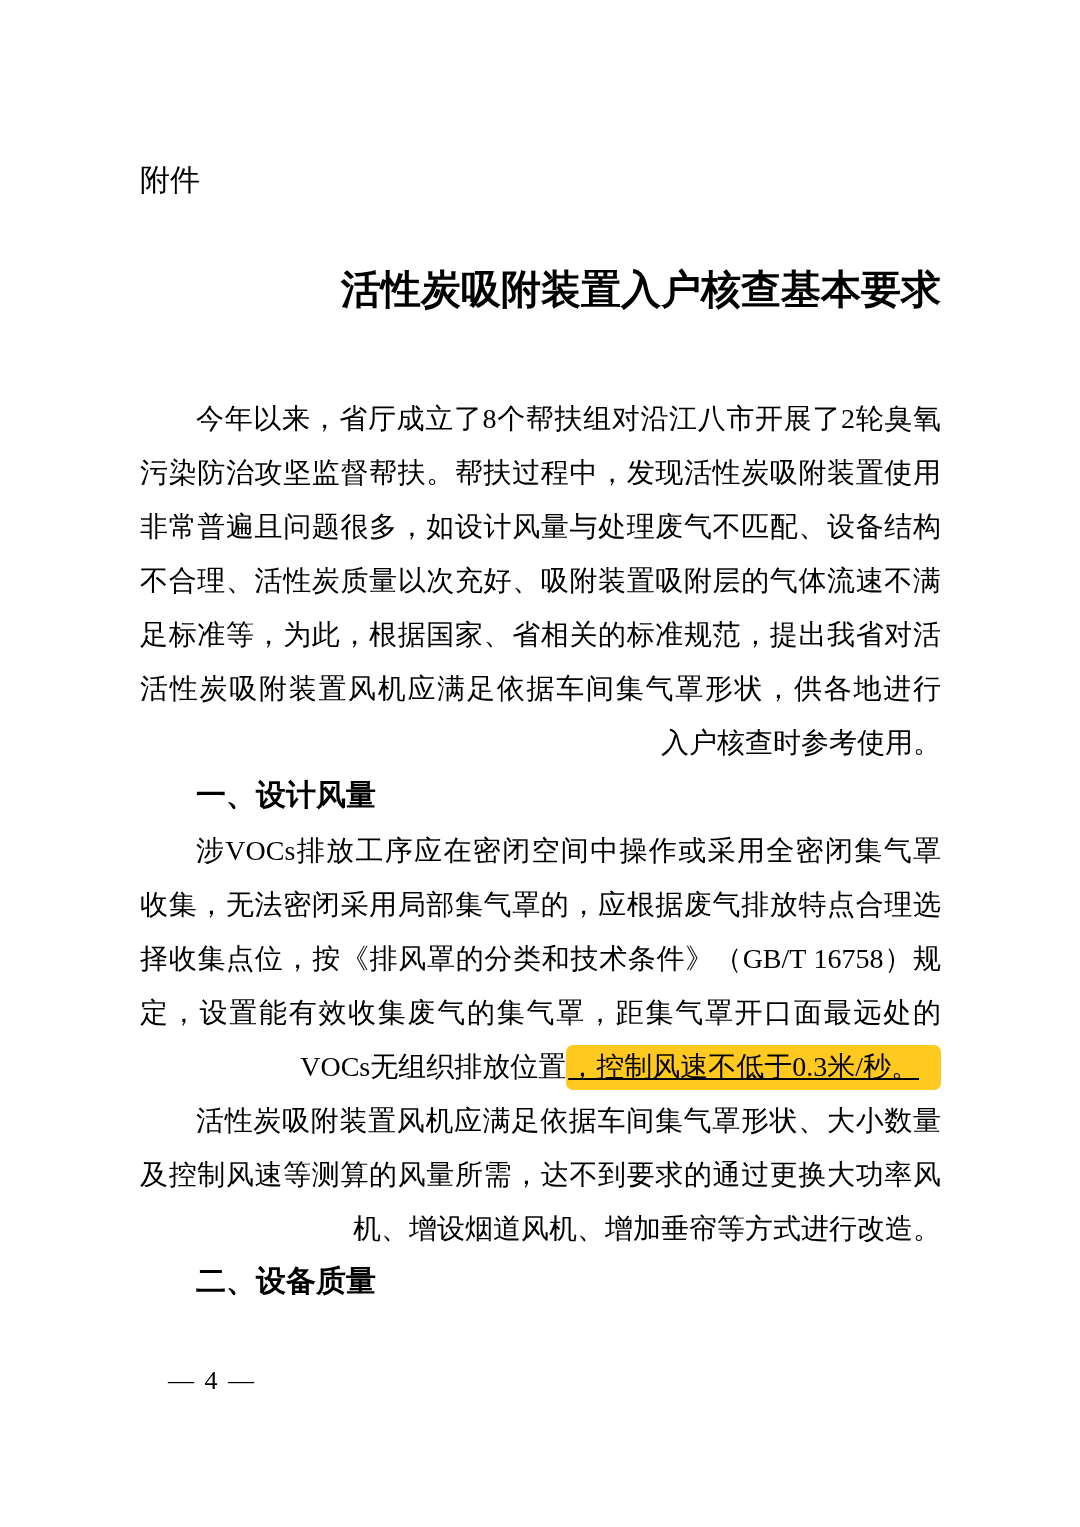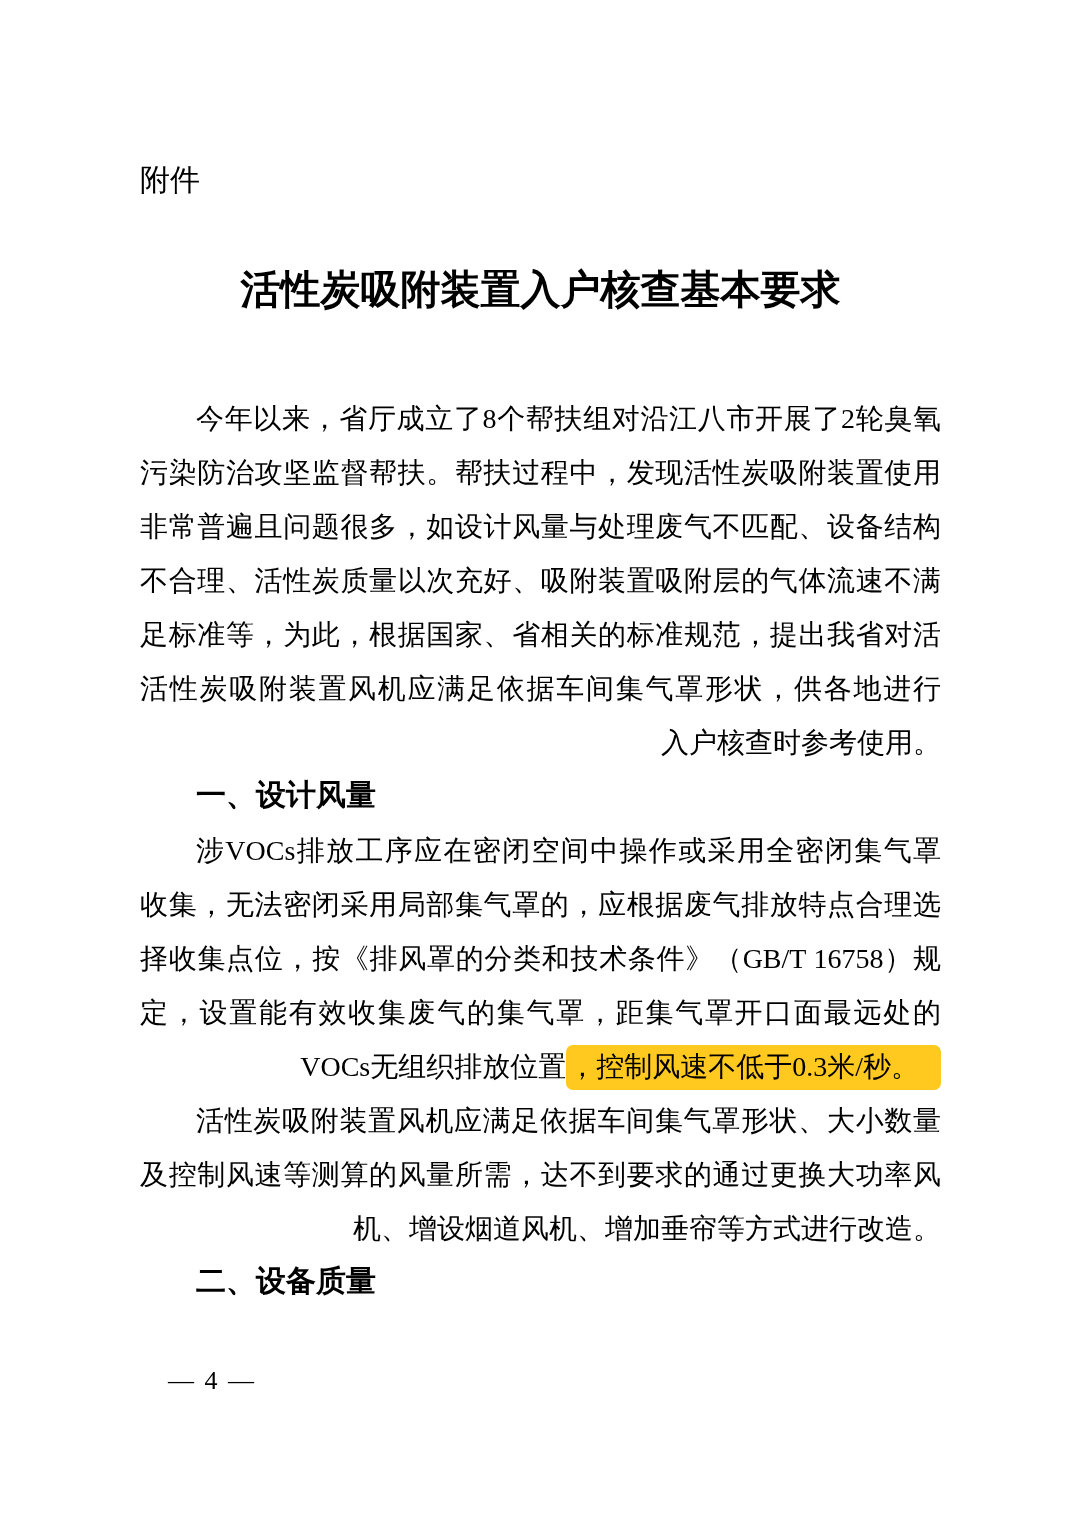--- a/index.html
+++ b/index.html
@@ -18,21 +18,21 @@
     font-family: "Liberation Sans", "DejaVu Sans", sans-serif;
     font-size: 30px;
     line-height: 40px;
     font-weight: 500;
   }
   .doc-title {
     margin-top: 60px;
     font-size: 40px;
     line-height: 60px;
     font-weight: bold;
-    text-align: center;
+    text-align: right;
     font-family: "Liberation Serif", "DejaVu Serif", serif;
   }
   .para { margin: 0; }
   .para.first { margin-top: 72px; }
   .line {
     font-size: 28px;
     line-height: 54px;
     height: 54px;
     text-align: right;
   }
@@ -46,20 +46,21 @@
     font-weight: bold;
     font-size: 30px;
     line-height: 54px;
     height: 54px;
     padding-left: 56px;
   }
   .hl {
     background: #ffc920;
     border-radius: 7px;
     padding: 6px 22px 8px 2px;
+    text-decoration: underline;
   }
   .page-number {
     margin-top: 56px;
     margin-left: 28px;
     font-size: 26px;
     line-height: 30px;
     letter-spacing: 2px;
   }
 </style>
 </head>

